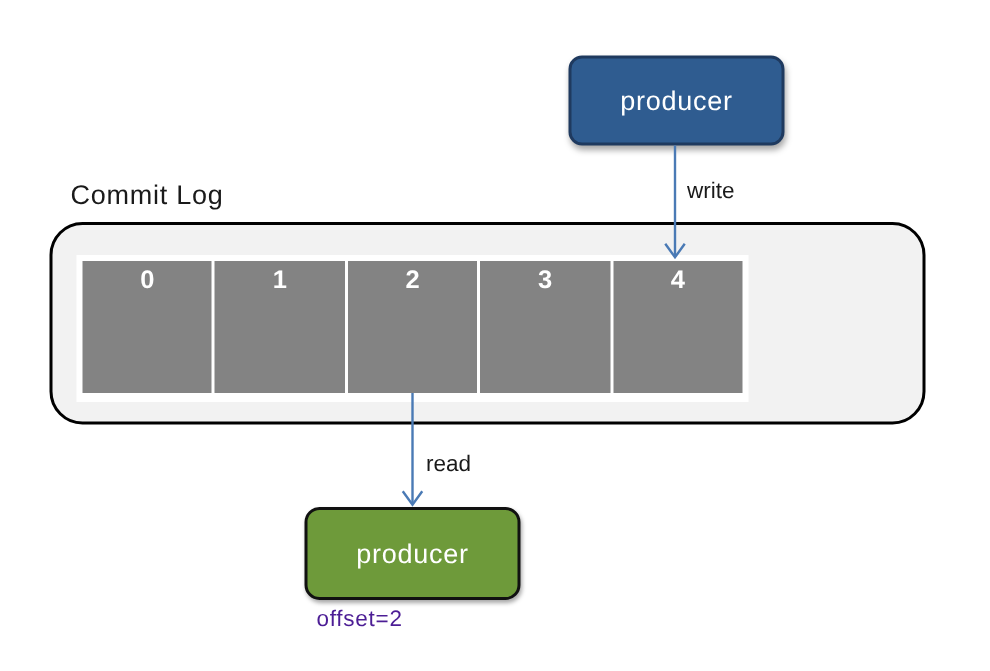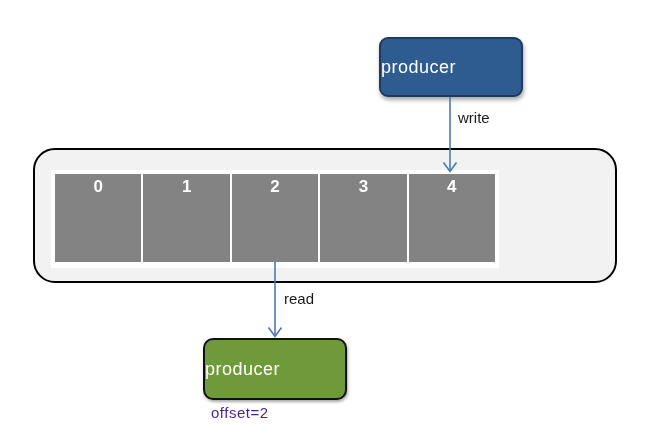--- a/index.html
+++ b/index.html
@@ -48,21 +48,21 @@
     font-weight: 600;
     text-align: center;
     padding-top: 3px;
   }
 
   .node-box {
     position: absolute;
     box-sizing: border-box;
     display: flex;
     align-items: center;
-    justify-content: flex-start;
+    justify-content: center;
     color: #ffffff;
     font-size: 18px;
     letter-spacing: 0.5px;
   }
   .producer-box {
     left: 379px; top: 37px;
     width: 144px; height: 60px;
     background: #2f5c90;
     border: 2px solid #1f3a5f;
     border-radius: 9px;
@@ -75,22 +75,22 @@
     border: 2.5px solid #111111;
     border-radius: 10px;
     box-shadow: 1px 2px 3px rgba(0,0,0,0.35);
   }
 
   .edge-label {
     position: absolute;
     font-size: 15px;
     color: #1a1a1a;
   }
-  .write-label { left: 458px; top: 109px; }
-  .read-label  { left: 284px; top: 290px; text-align: center; }
+  .write-label { left: 458px; top: 119px; }
+  .read-label  { left: 284px; top: 301px; text-align: center; }
 
   .offset-label {
     position: absolute;
     left: 211px; top: 404px;
     font-size: 15px;
     color: #4c1d95;
     letter-spacing: 0.5px;
   }
 
   .arrow-overlay {
@@ -98,20 +98,21 @@
     left: 0; top: 0;
     width: 660px; height: 447px;
     pointer-events: none;
   }
 </style>
 </head>
 <body>
 
 <div id="canvas">
 
+  <div class="commit-log-title">Commit Log</div>
 
   <div class="commit-log-container" style="background: rgb(242, 242, 242); border-color: rgb(0, 0, 0);"></div>
 
   <div class="cell-strip" style="background: rgb(255, 255, 255);">
       <div class="log-cell" style="background: rgb(131, 131, 131); color: rgb(255, 255, 255);">0</div>
       <div class="log-cell" style="background: rgb(131, 131, 131); color: rgb(255, 255, 255);">1</div>
       <div class="log-cell" style="background: rgb(131, 131, 131); color: rgb(255, 255, 255);">2</div>
       <div class="log-cell" style="background: rgb(131, 131, 131); color: rgb(255, 255, 255);">3</div>
       <div class="log-cell" style="background: rgb(131, 131, 131); color: rgb(255, 255, 255);">4</div>
     </div>

